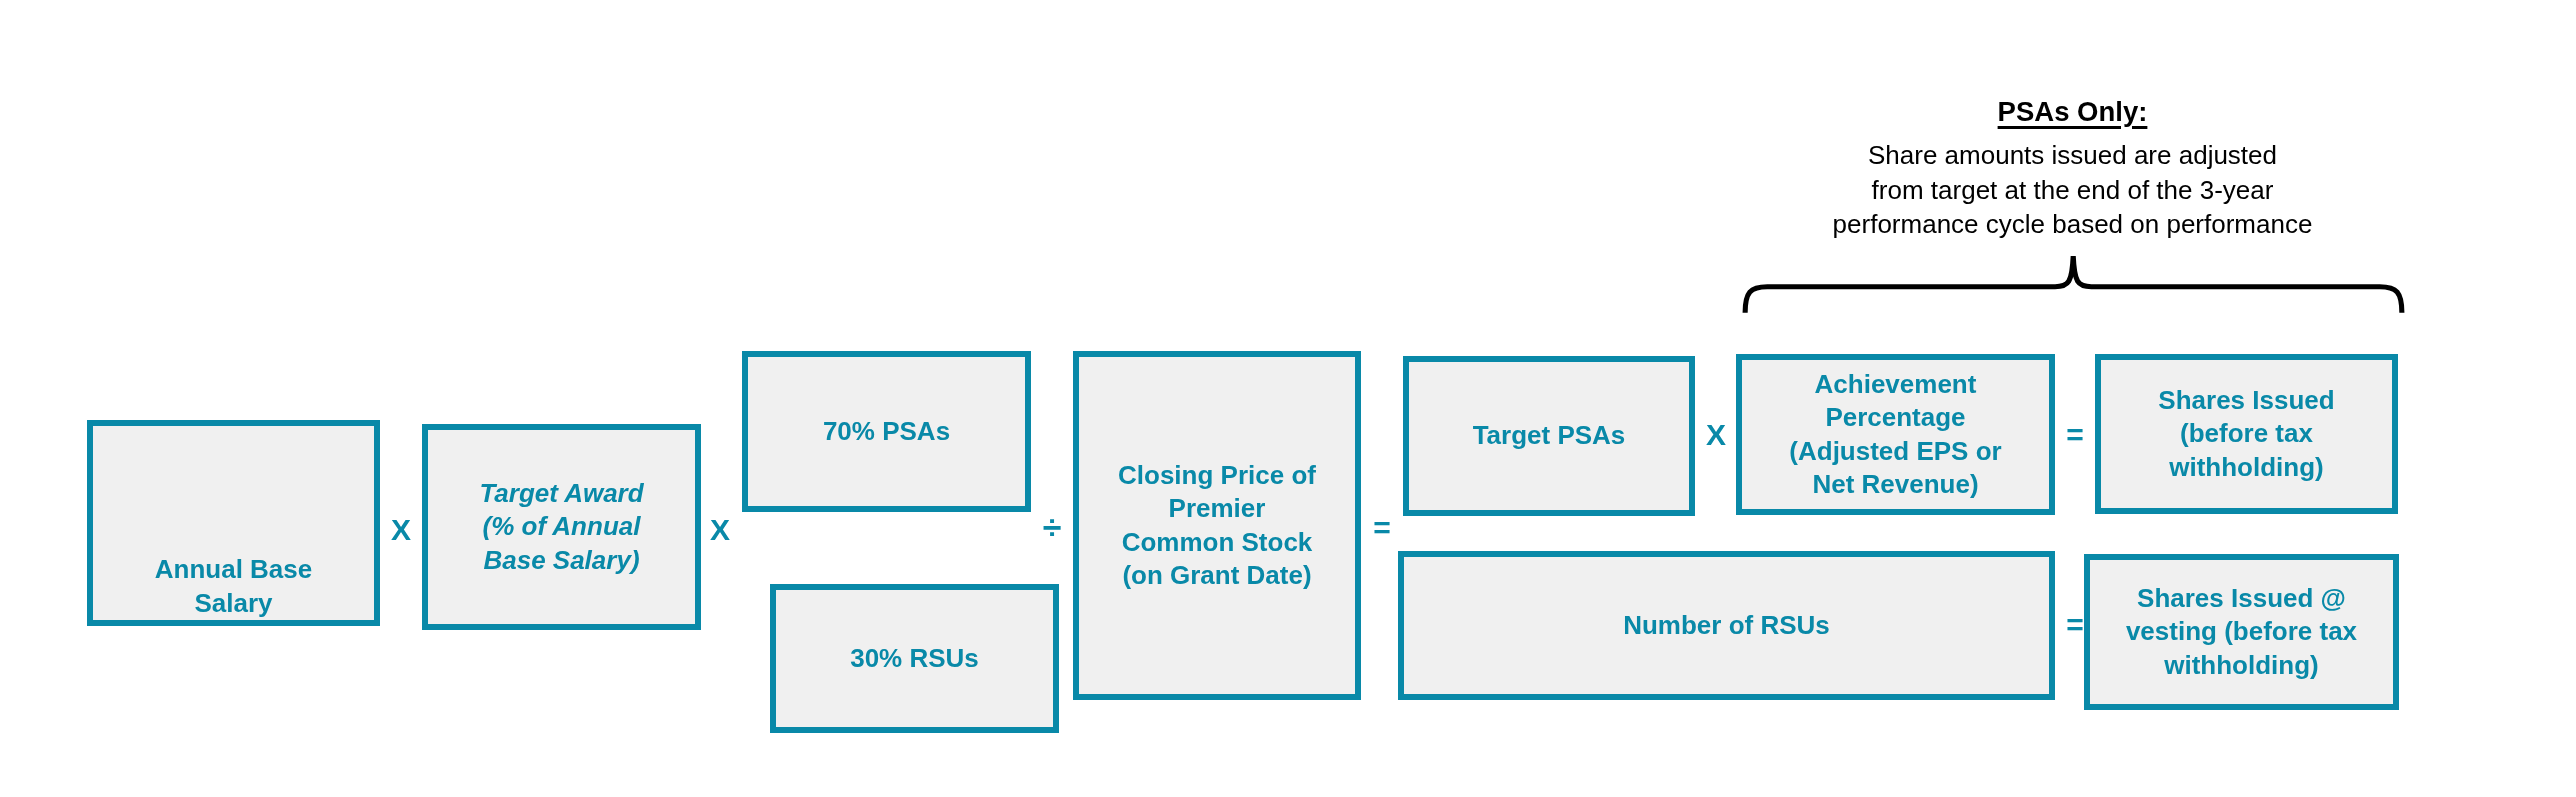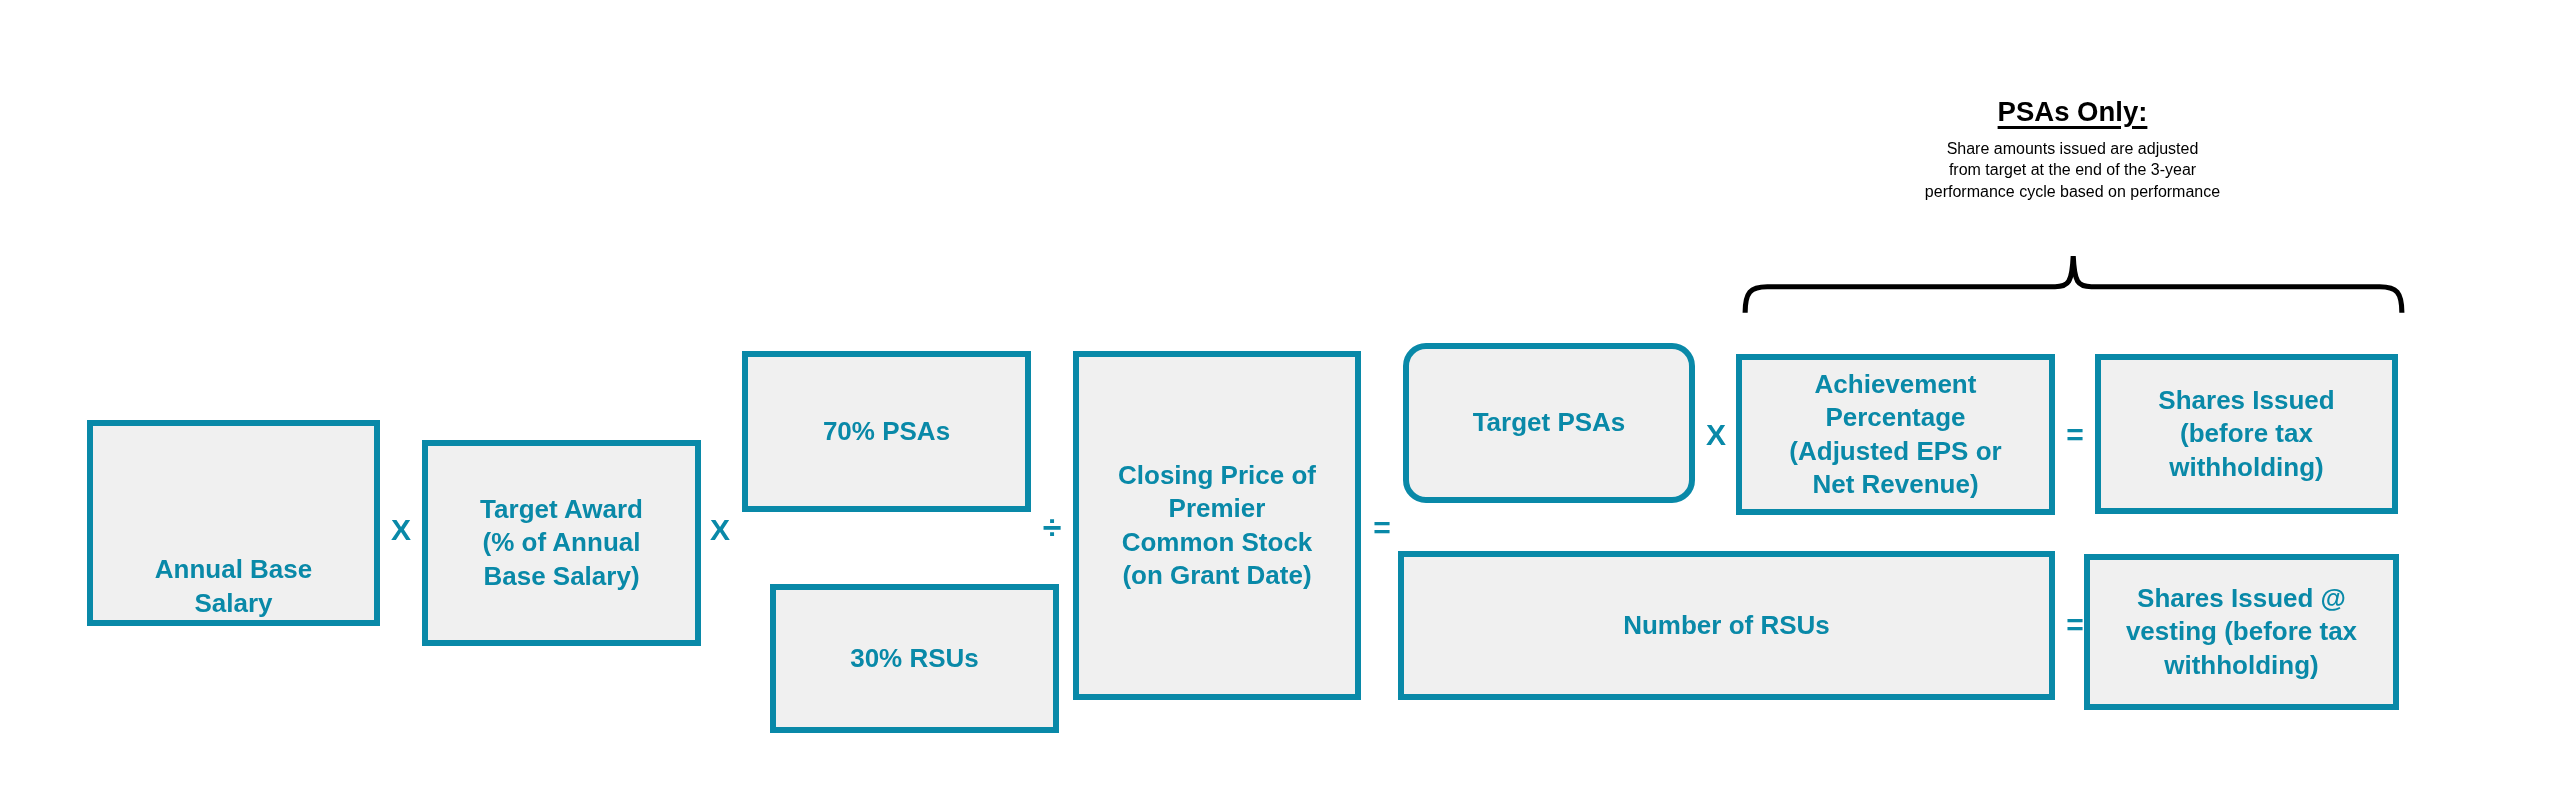--- a/index.html
+++ b/index.html
@@ -52,21 +52,21 @@
   }
   .annotation-title {
     font-size: 27.5px;
     font-weight: bold;
     text-decoration: underline;
     text-decoration-thickness: 2.9px;
     text-underline-offset: 5.2px;
     margin-bottom: 10.3px;
   }
   .annotation-body {
-    font-size: 16px;
+    font-size: 26px;
     line-height: 1.32;
     white-space: pre-line;
   }
   .brace {
     position: absolute;
     left: 1740px;
     top: 256px;
     width: 667px;
     height: 58px;
   }
@@ -87,21 +87,21 @@
     <path d="M 5 100 C 5 64, 14 54, 44 54 L 550 54 C 574 54, 580 46, 582 0 C 584 46, 590 54, 614 54 L 1121 54 C 1151 54, 1160 64, 1160 100" fill="none" stroke="#000000" stroke-width="9" stroke-linejoin="round"></path>
   </svg>
 
   <div class="box" style="left:87px; top:420px; width:293px; height:206px;align-items:flex-end;">
     <span class="box-label">Annual Base
 Salary</span>
   </div>
 
   <div class="op" style="left:401px; top:530px;">X</div>
 
-  <div class="box" style="left:422px; top:440px; width:279px; height:206px;">
+  <div class="box" style="left:422px; top:424px; width:279px; height:206px;font-style:italic;">
     <span class="box-label">Target Award
 (% of Annual
 Base Salary)</span>
   </div>
 
   <div class="op" style="left:720px; top:530px;">X</div>
 
   <div class="box" style="left:742px; top:351px; width:289px; height:161px;">
     <span class="box-label">70% PSAs</span>
   </div>
@@ -114,21 +114,21 @@
 
   <div class="box" style="left:1073px; top:351px; width:288px; height:349px;">
     <span class="box-label">Closing Price of
 Premier
 Common Stock
 (on Grant Date)</span>
   </div>
 
   <div class="op" style="left:1382px; top:528px;">=</div>
 
-  <div class="box" style="left:1403px; top:343px; width:292px; height:160px;border-radius:23px;">
+  <div class="box" style="left:1403px; top:356px; width:292px; height:160px;">
     <span class="box-label">Target PSAs</span>
   </div>
 
   <div class="op" style="left:1716px; top:435px;">X</div>
 
   <div class="box" style="left:1736px; top:354px; width:319px; height:161px;">
     <span class="box-label">Achievement
 Percentage
 (Adjusted EPS or
 Net Revenue)</span>

